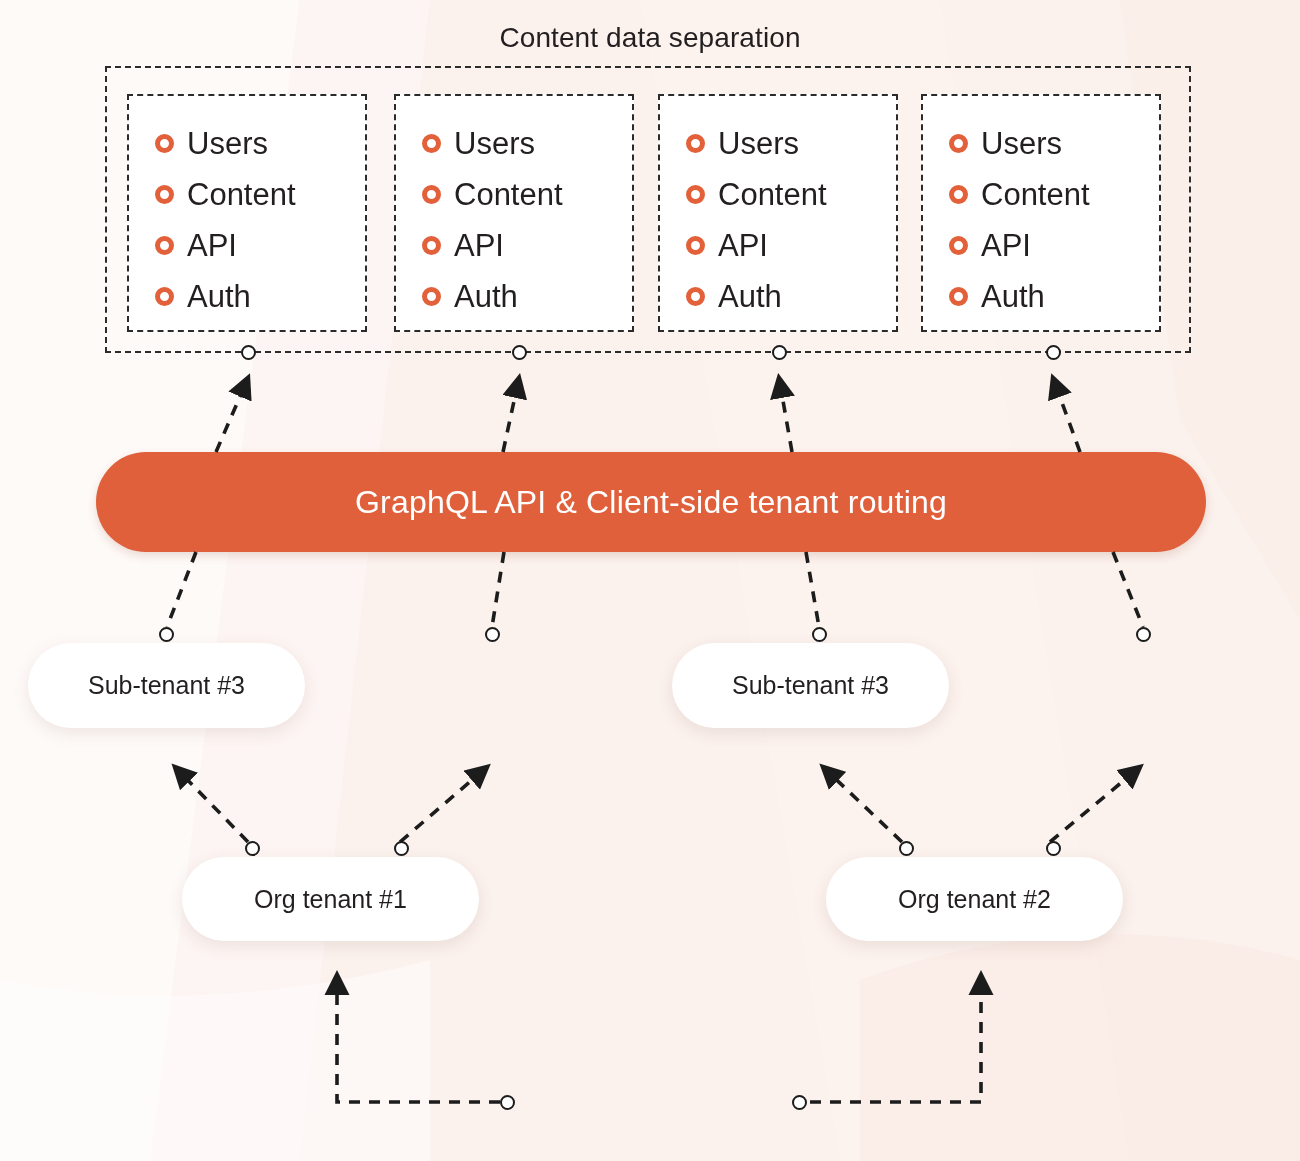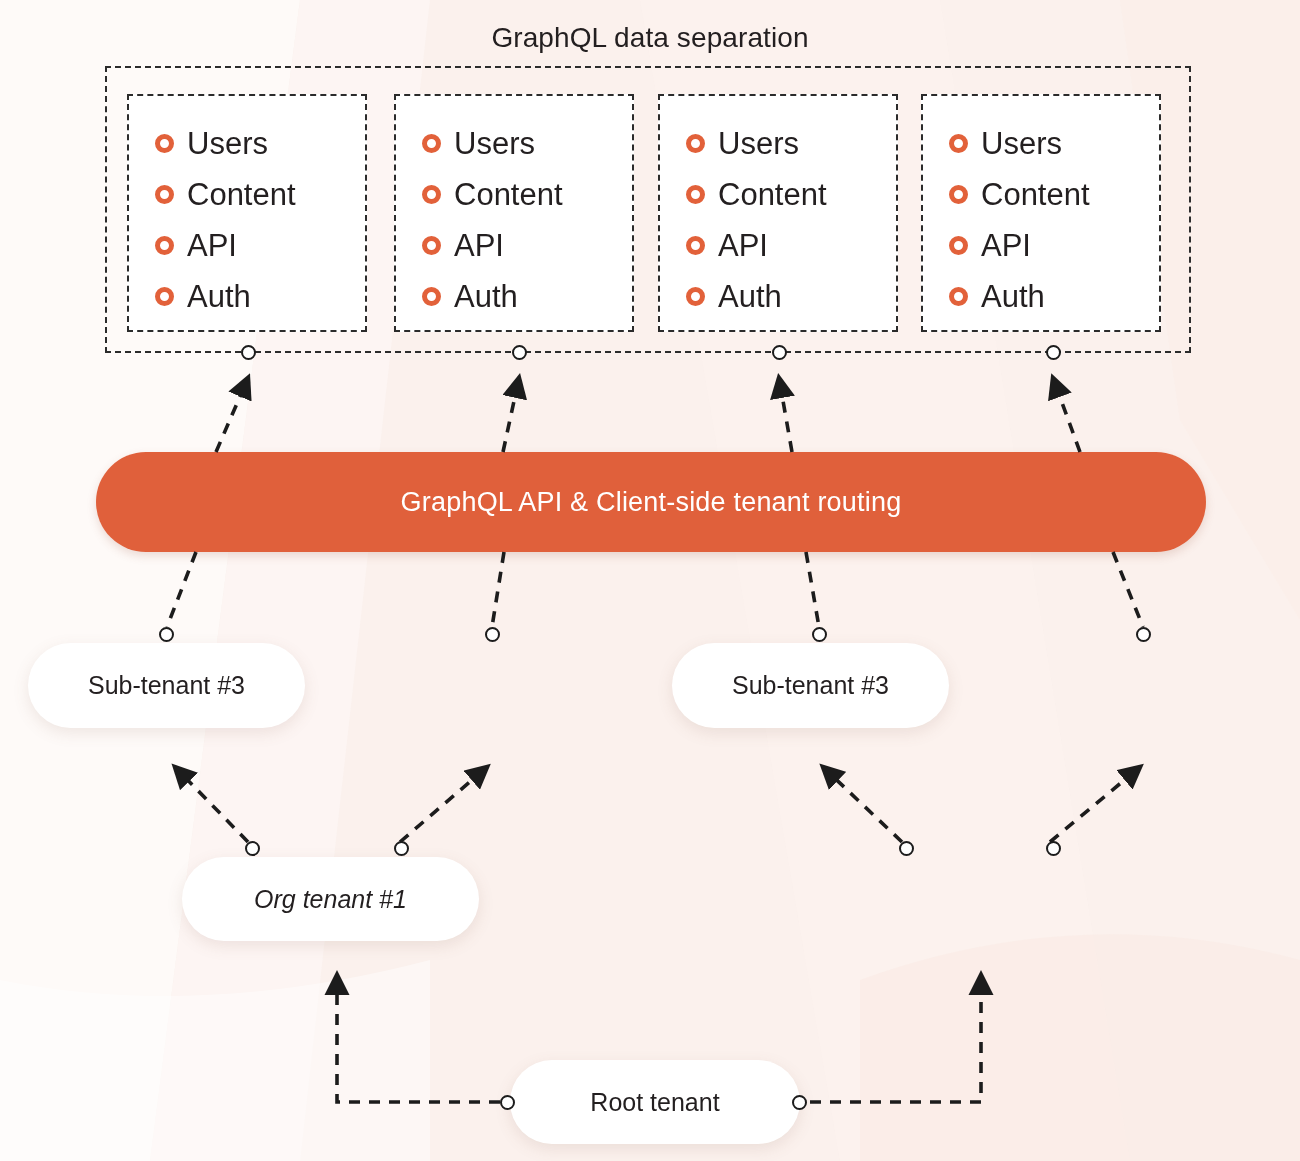--- a/index.html
+++ b/index.html
@@ -95,21 +95,21 @@
     border-radius: 50px;
     background: #e0603b;
     box-shadow: 0 4px 10px rgba(150, 80, 55, 0.18);
     z-index: 6;
     display: flex;
     align-items: center;
     justify-content: center;
   }
   #api-bar-label {
     color: #ffffff;
-    font-size: 27px;
+    font-size: 32px;
     letter-spacing: 0.2px;
   }
 
   
   .pill {
     position: absolute;
     background: #ffffff;
     border-radius: 48px;
     box-shadow: 0 5px 16px rgba(130, 90, 75, 0.13);
     display: flex;
@@ -127,21 +127,21 @@
   .pill.sub.s0 { left: 28px; }
   .pill.sub.s1 { left: 350px; }
   .pill.sub.s2 { left: 672px; }
   .pill.sub.s3 { left: 995px; }
 
   .pill.org {
     top: 857px;
     width: 297px;
     height: 84px;
   }
-  .pill.org.o0 { left: 182px; font-style: italic; }
+  .pill.org.o0 { left: 182px; }
   .pill.org.o1 { left: 826px; }
 
   .pill.root {
     left: 510px;
     top: 1060px;
     width: 290px;
     height: 84px;
   }
 
   
@@ -172,21 +172,21 @@
   <svg class="bg-layer" viewBox="0 0 1300 1161" preserveAspectRatio="none">
     <rect x="0" y="0" width="1300" height="1161" fill="#fbf1ed"></rect>
     <path d="M0,0 L300,0 L150,1161 L0,1161 Z" fill="#ffffff" opacity="0.62"></path>
     <path d="M300,0 L430,0 L300,1161 L150,1161 Z" fill="#fdf6f3" opacity="0.85"></path>
     <path d="M640,0 L940,0 L1130,1161 L840,1161 Z" fill="#fcf2ee" opacity="0.7"></path>
     <path d="M1120,0 L1300,0 L1300,620 L1180,420 Z" fill="#fbeee9" opacity="0.9"></path>
     <path d="M860,980 Q1080,900 1300,960 L1300,1161 L860,1161 Z" fill="#f9e9e3" opacity="0.55"></path>
     <path d="M0,980 Q200,1020 430,960 L430,1161 L0,1161 Z" fill="#ffffff" opacity="0.45"></path>
   </svg>
 
-  <div id="diagram-title">GraphQL data separation</div>
+  <div id="diagram-title">Content data separation</div>
 
   <div id="separation-container"></div>
 
   <div class="tenant-box b0">
     <div class="res-row">
       <span class="res-bullet"></span>
       <span class="res-label">Users</span>
     </div>
     <div class="res-row">
       <span class="res-bullet"></span>
@@ -294,24 +294,24 @@
   <div class="pill sub s0">
     <span>Sub-tenant #3</span>
   </div>
   <div class="pill sub s2">
     <span>Sub-tenant #3</span>
   </div>
 
   <div class="pill org o0">
     <span>Org tenant #1</span>
   </div>
-
-  <div class="pill root">
-    <span>Root tenant</span>
-  </div>
+  <div class="pill org o1">
+    <span>Org tenant #2</span>
+  </div>
+
 
   <div class="dot" style="left:241px; top:345px;"></div>
   <div class="dot" style="left:512px; top:345px;"></div>
   <div class="dot" style="left:772px; top:345px;"></div>
   <div class="dot" style="left:1046px; top:345px;"></div>
 
   <div class="dot" style="left:159px; top:627px;"></div>
   <div class="dot" style="left:485px; top:627px;"></div>
   <div class="dot" style="left:812px; top:627px;"></div>
   <div class="dot" style="left:1136px; top:627px;"></div>

